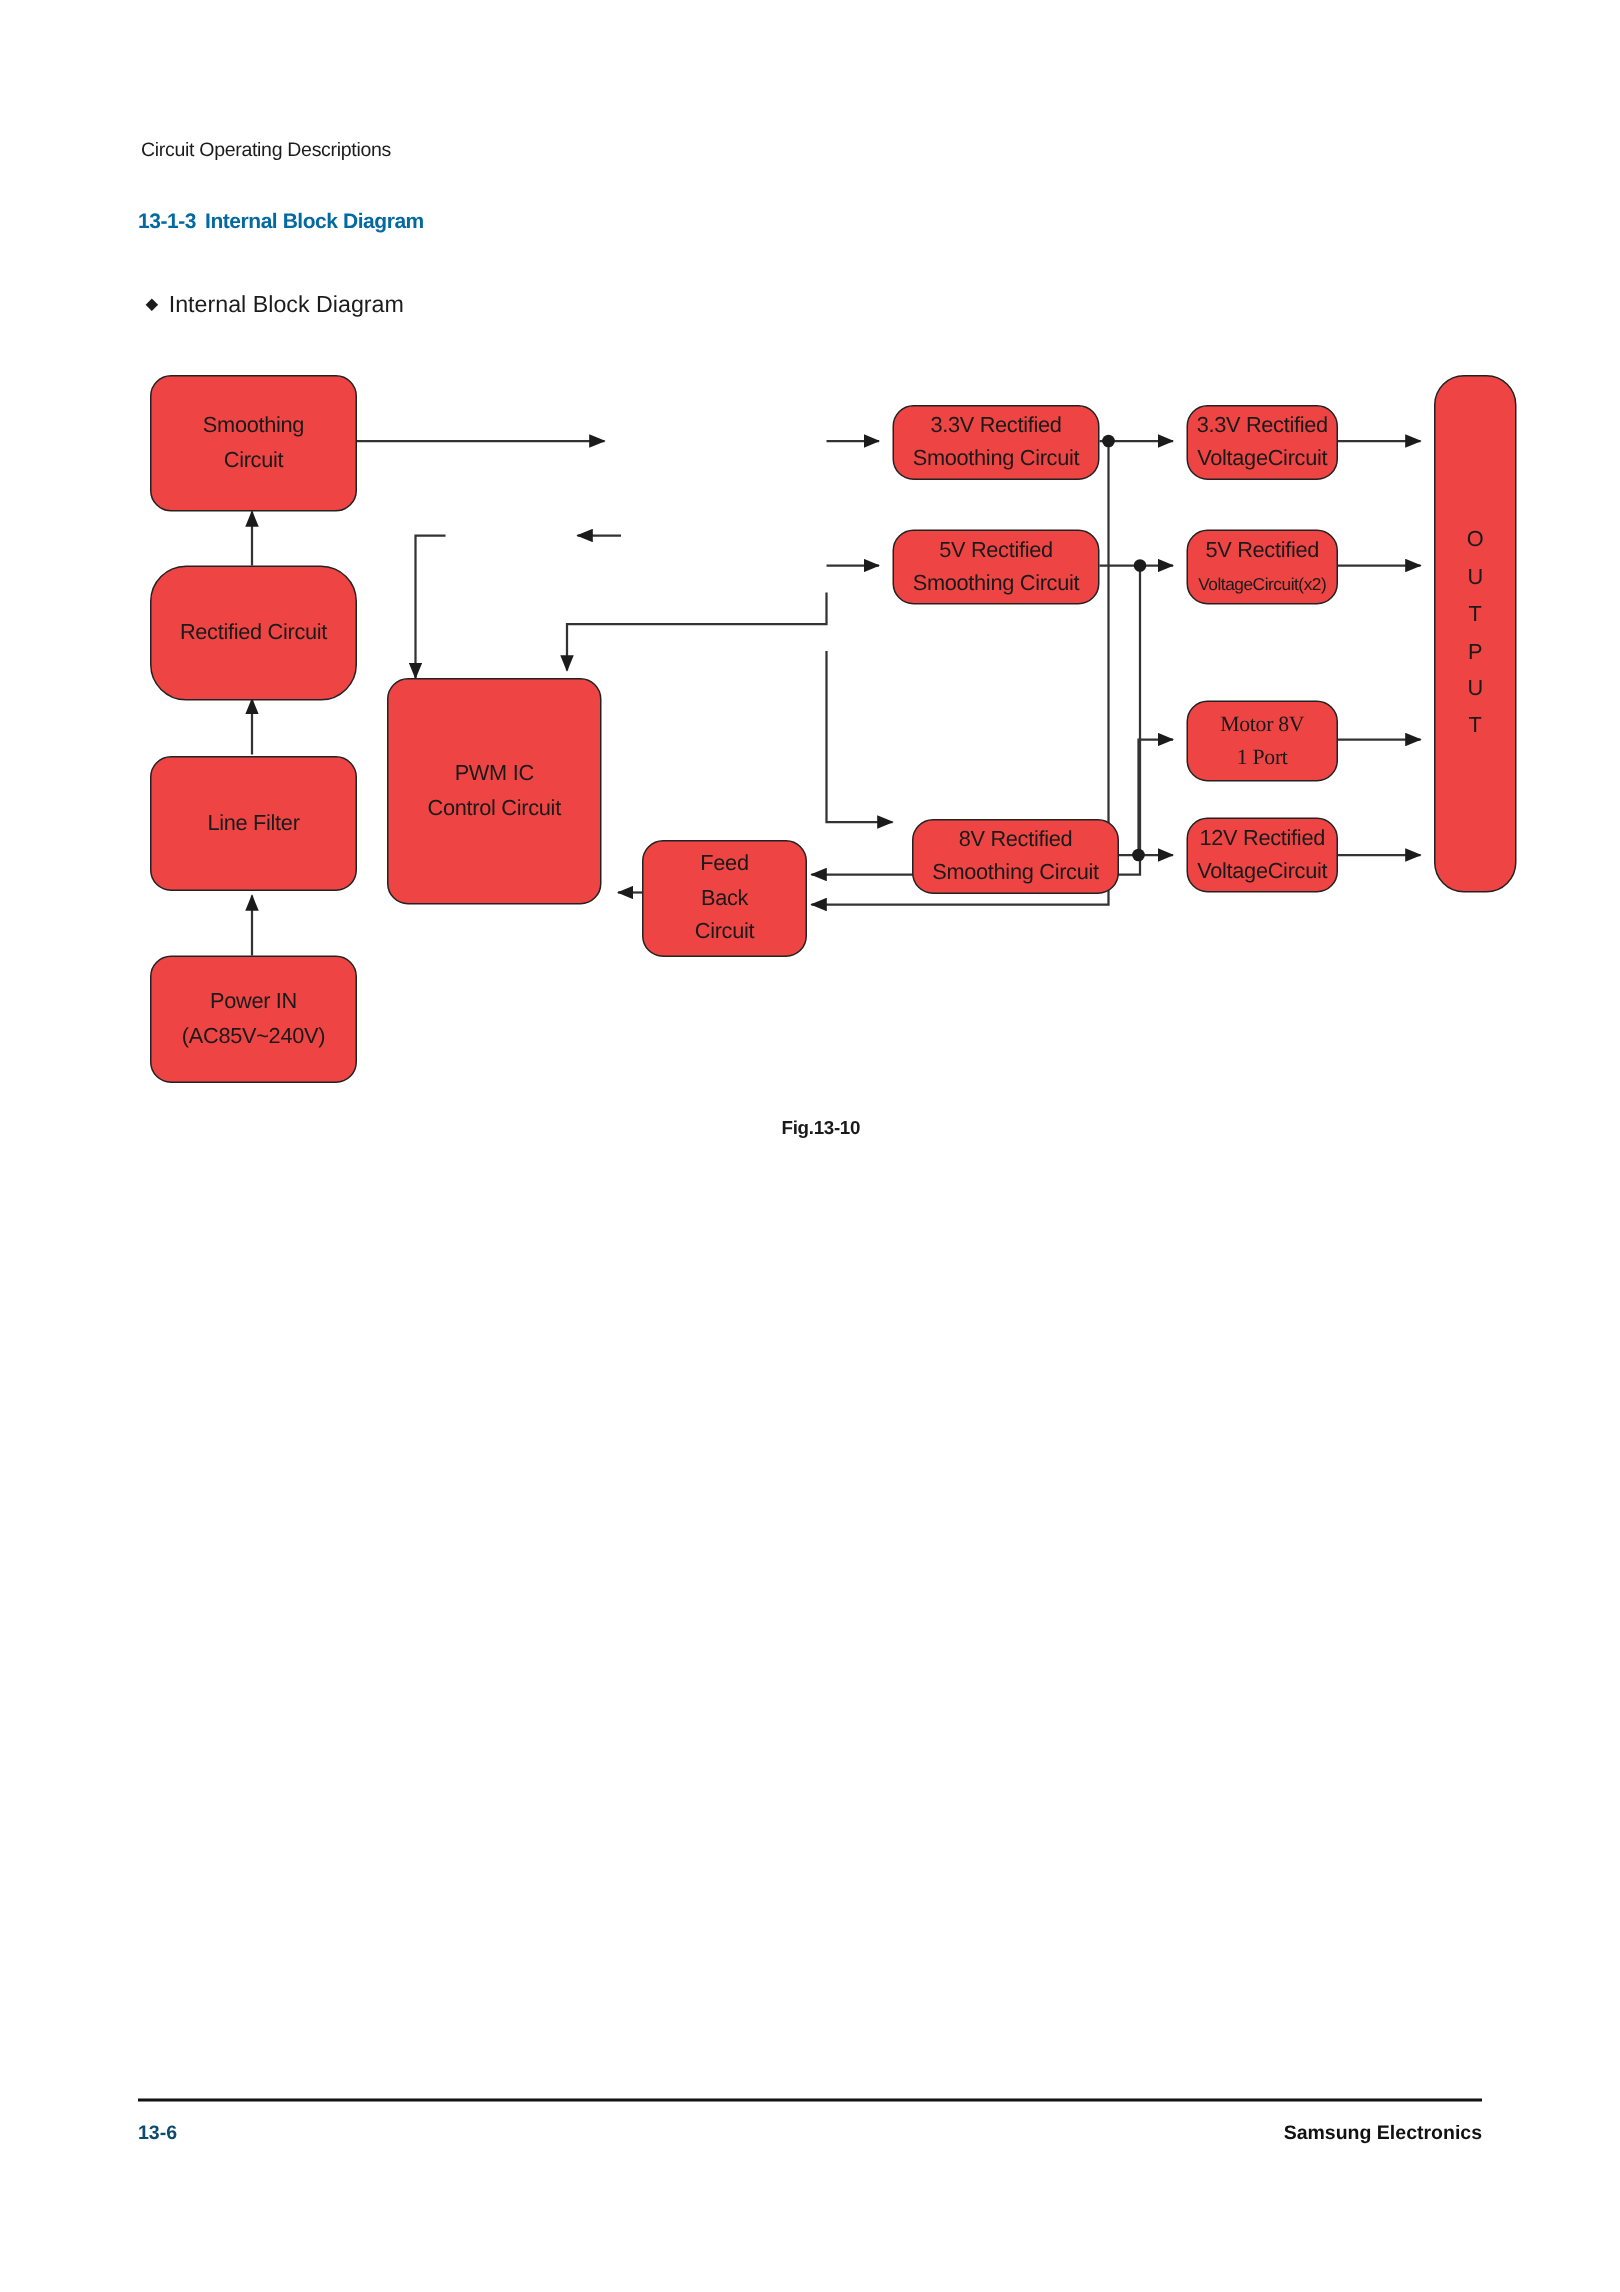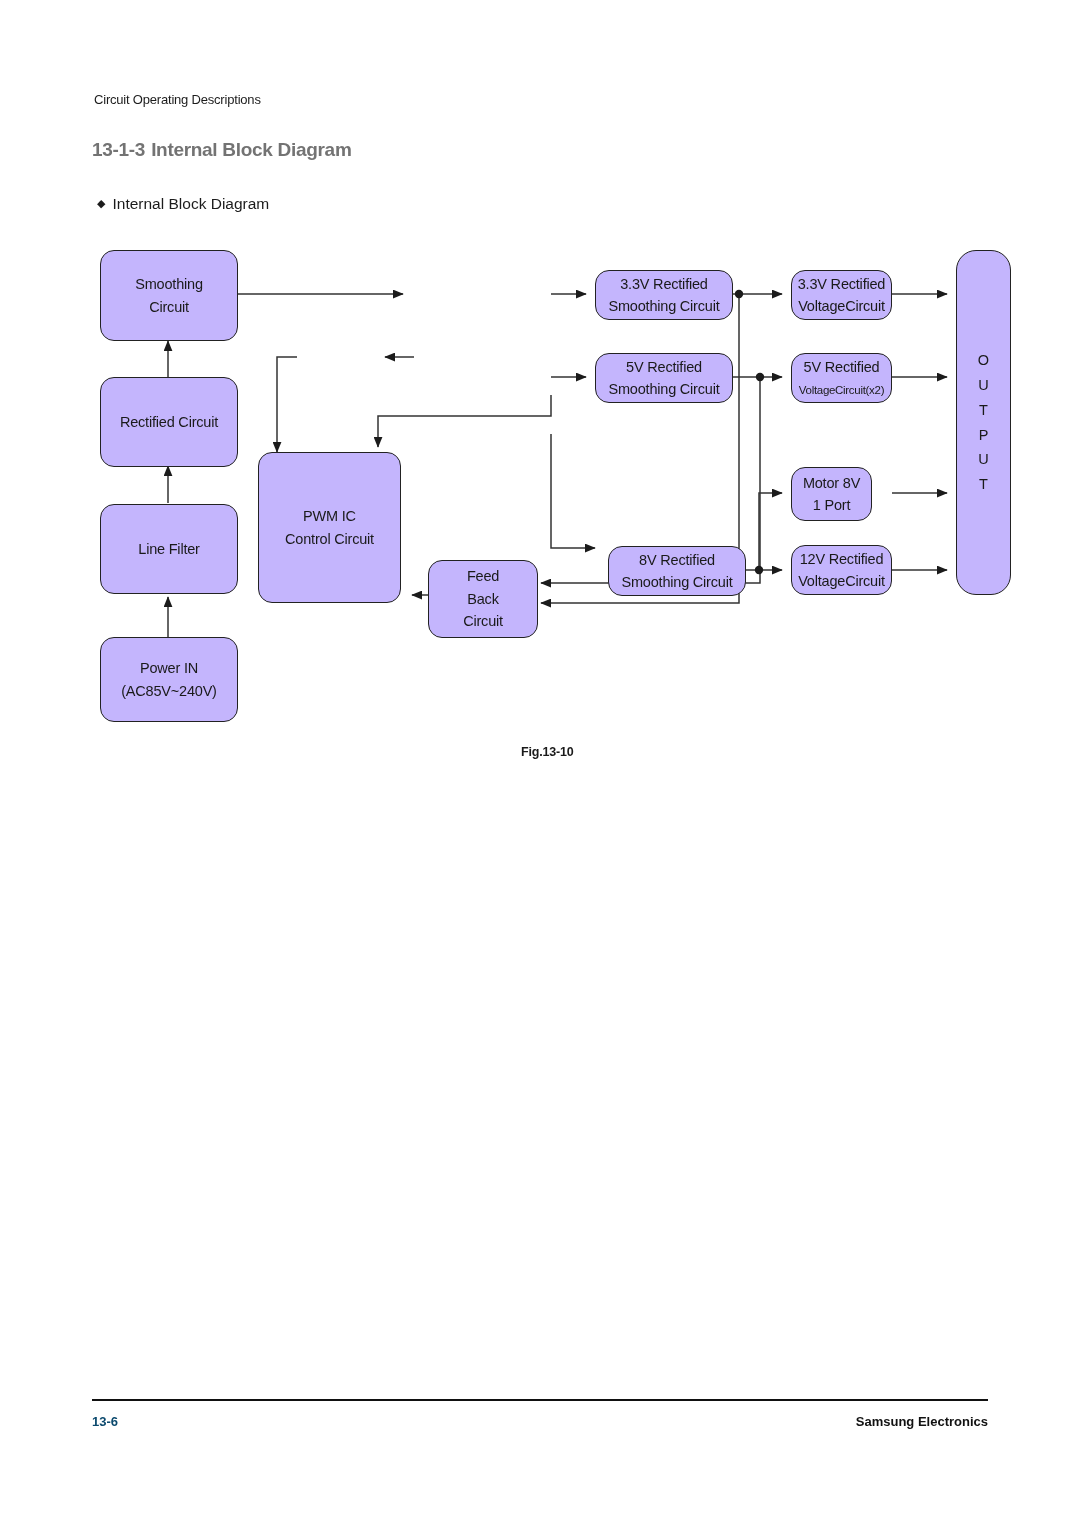--- a/index.html
+++ b/index.html
@@ -22,24 +22,24 @@
     left: 94px;
     top: 92px;
     font-size: 13px;
     letter-spacing: -0.2px;
     color: #1c1c1c;
   }
   #page-title {
     position: absolute;
     left: 92px;
     top: 139px;
-    font-size: 19px;
+    font-size: 14px;
     font-weight: bold;
     letter-spacing: -0.3px;
-    color: #737373;
+    color: #0369a1;
     white-space: nowrap;
   }
   #page-title .num { margin-right: 6px; }
 
   #bullet-line {
     position: absolute;
     left: 97px;
     top: 195px;
     font-size: 15.5px;
     color: #1c1c1c;
@@ -101,21 +101,21 @@
     top: 0;
     width: 1080px;
     height: 800px;
   }
 
   .node {
     position: absolute;
     box-sizing: border-box;
     border: 1.3px solid #222;
     border-radius: 14px;
-    background: #c4b5fd;
+    background: #ef4444;
     display: flex;
     flex-direction: column;
     align-items: center;
     justify-content: center;
     text-align: center;
     font-size: 14.5px;
     line-height: 1.55;
     color: #1a1a1a;
     letter-spacing: -0.2px;
   }
@@ -197,21 +197,21 @@
       <circle cx="760" cy="377" r="4.2"></circle>
       <circle cx="759" cy="570" r="4.2"></circle>
     </g>
   </svg>
 
   <div class="node" style="left:100px; top:250px; width:138px; height:91px;">
     <span>Smoothing</span>
     <span class="l2">Circuit</span>
   </div>
 
-  <div class="node" style="left:100px; top:377px; width:138px; height:90px;">
+  <div class="node" style="left:100px; top:377px; width:138px; height:90px;border-radius:24px;">
     <span>Rectified Circuit</span>
   </div>
 
   <div class="node" style="left:100px; top:504px; width:138px; height:90px;">
     <span>Line Filter</span>
   </div>
 
   <div class="node" style="left:100px; top:637px; width:138px; height:85px;">
     <span>Power IN</span>
     <span class="l2">(AC85V~240V)</span>
@@ -248,21 +248,21 @@
   <div class="node" style="left:791px; top:270px; width:101px; height:50px;">
     <span>3.3V Rectified</span>
     <span class="l2">VoltageCircuit</span>
   </div>
 
   <div class="node" style="left:791px; top:353px; width:101px; height:50px;">
     <span>5V Rectified</span>
     <span class="l2"><span class="small">VoltageCircuit</span><span class="small">(x2)</span></span>
   </div>
 
-  <div class="node" style="left:791px; top:467px; width:81px; height:54px;">
+  <div class="node" style="left:791px; top:467px; width:101px; height:54px;font-family:Liberation Serif, serif;">
     <span>Motor 8V</span>
     <span class="l2">1 Port</span>
   </div>
 
   <div class="node" style="left:791px; top:545px; width:101px; height:50px;">
     <span>12V Rectified</span>
     <span class="l2">VoltageCircuit</span>
   </div>
 
   <div class="node output" style="left:956px; top:250px; width:55px; height:345px;">

